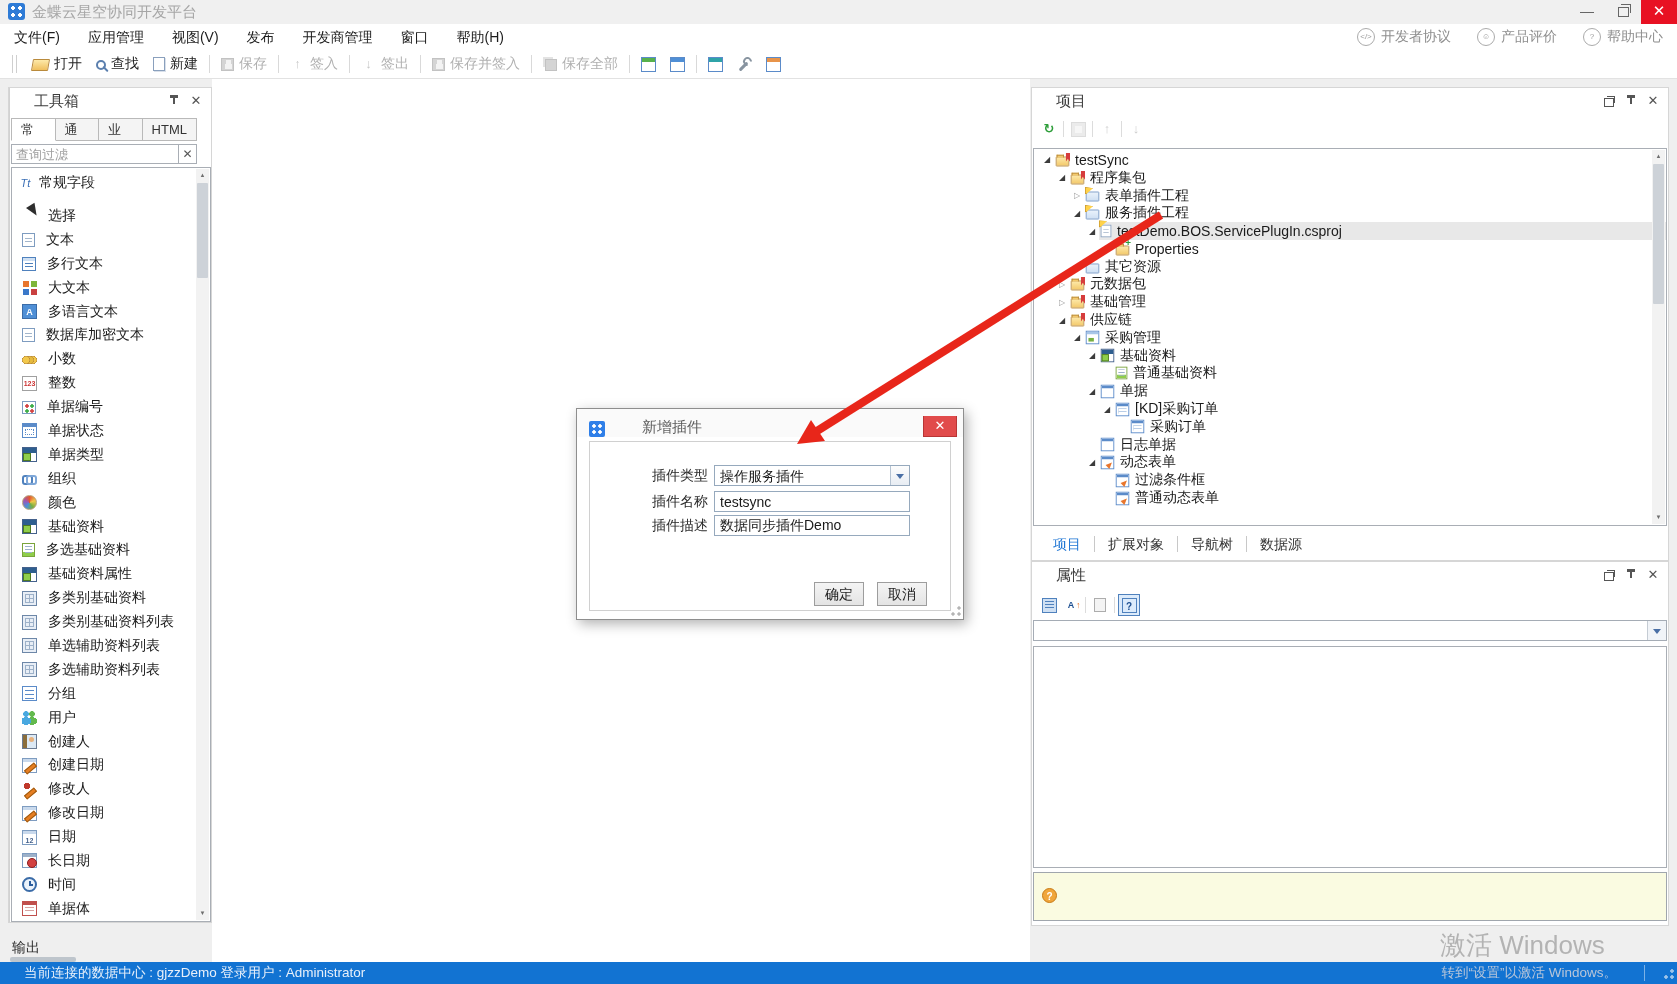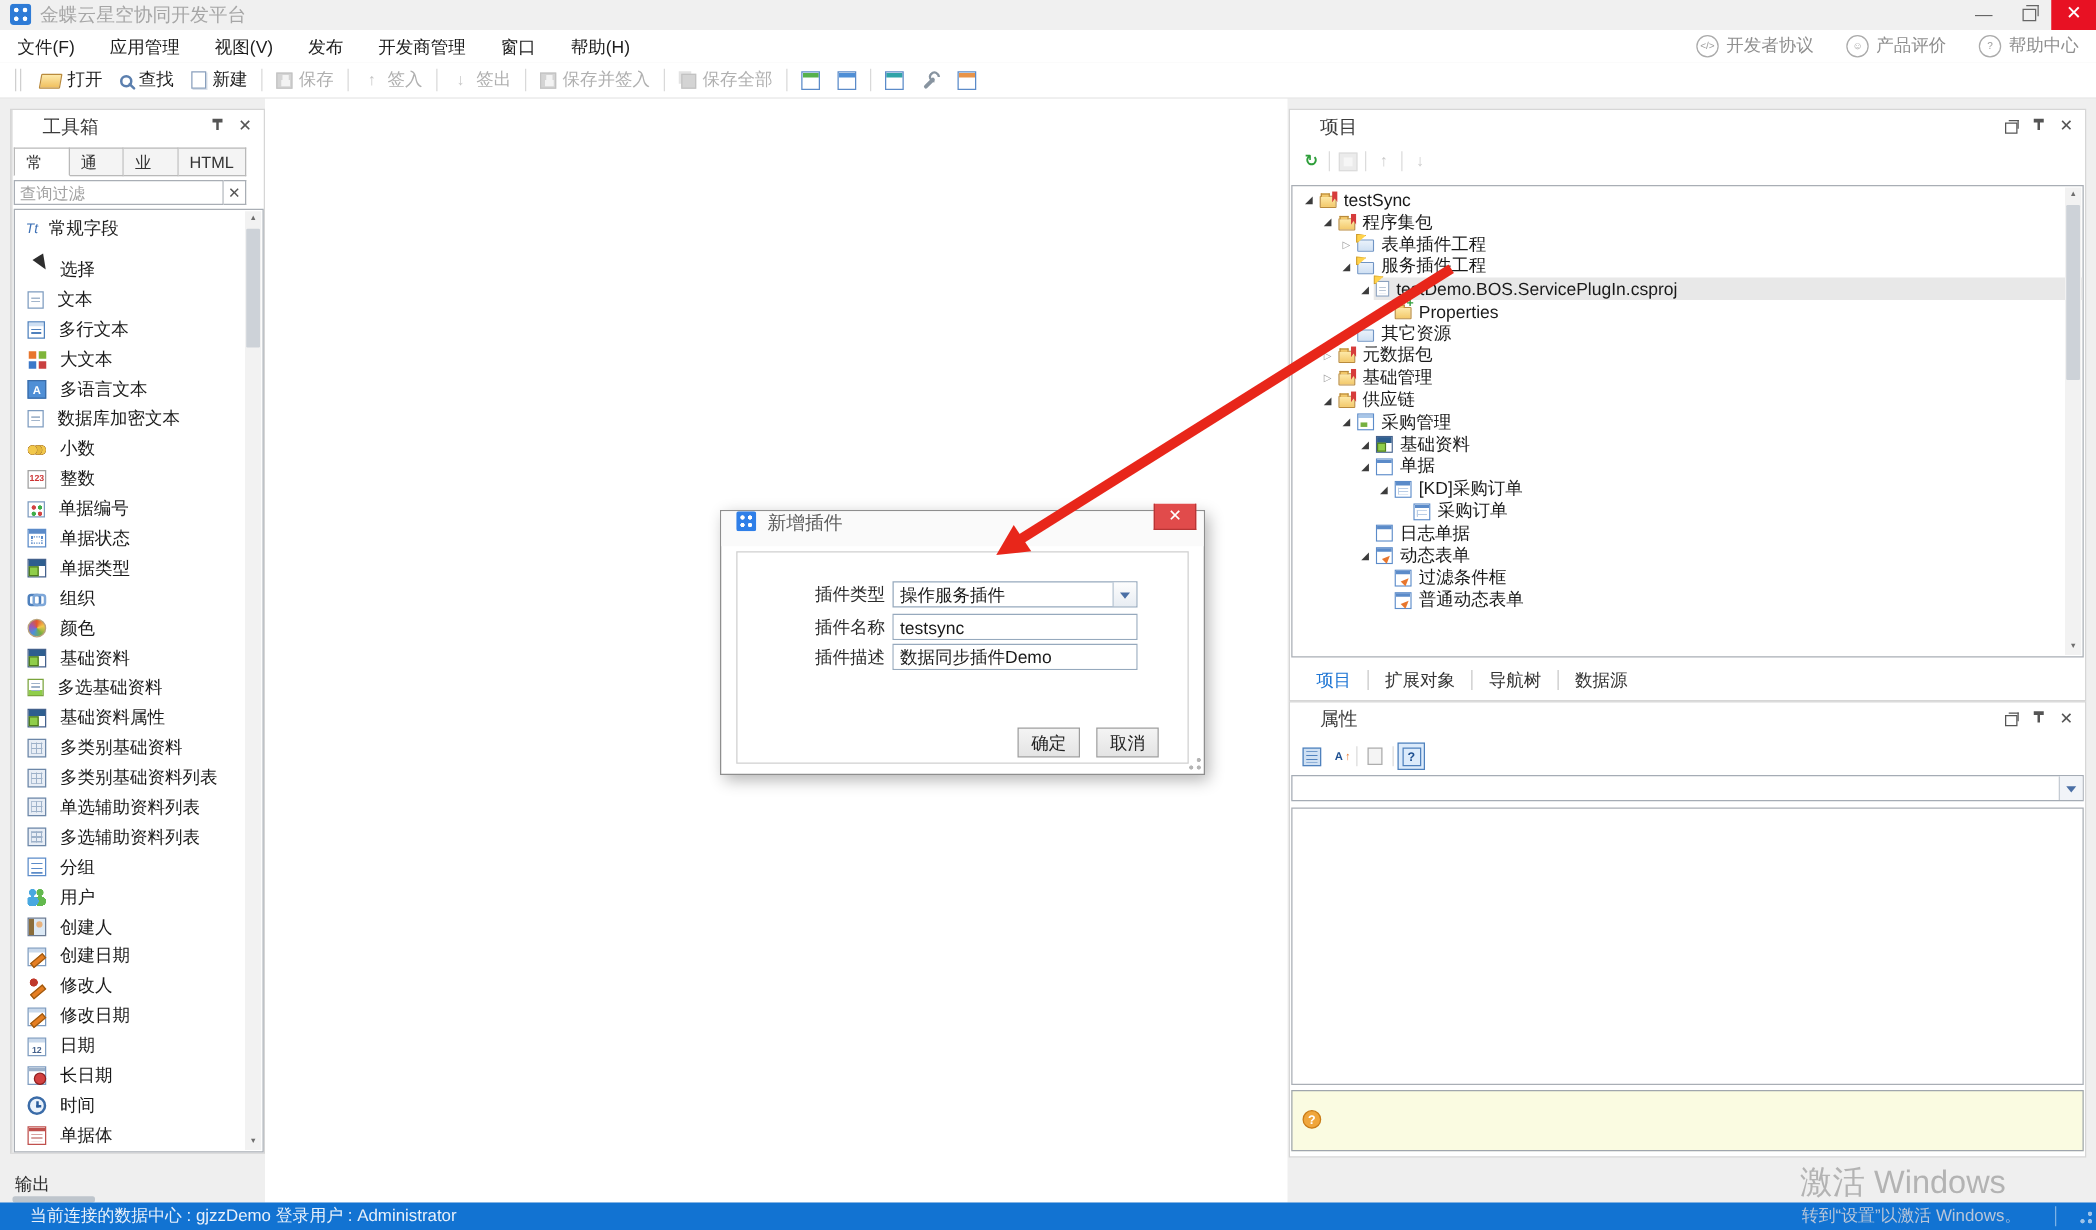--- a/index.html
+++ b/index.html
@@ -242,21 +242,21 @@
     border-left:1px solid #c5ccd4;}
   #pp-combo .arrow::after{content:"";position:absolute;left:5px;top:8px;width:0;height:0;
     border:4px solid transparent;border-top:5px solid #4a6fa5;}
   #pp-grid{position:absolute;left:1px;top:84px;right:1px;bottom:57px;border:1px solid #a9aeb5;background:#fff;}
   #pp-desc{position:absolute;left:1px;bottom:4px;right:1px;height:47px;border:1px solid #a0a6ad;
     background:#fafbe1;}
   #pp-desc .icn{position:absolute;left:8px;top:15px;}
   
   #dialog{left:576px;top:408px;width:386px;height:210px;background:#fff;border:1px solid #8e8e8e;
     box-shadow:3px 4px 12px rgba(0,0,0,.3);}
-  #dlg-title{position:absolute;left:0;top:0;right:0;height:28px;background:#fafafa;display:flex;align-items:flex-start;}
+  #dlg-title{position:absolute;left:0;top:0;right:0;height:28px;background:#fafafa;display:flex;align-items:flex-end;gap:28px;}
   #dlg-icon{width:16px;height:16px;border-radius:2px;background:#2f7fe8;margin-left:12px;
     background-image:radial-gradient(circle at 5px 5px,#fff 1.5px,transparent 2px),
       radial-gradient(circle at 11px 5px,#fff 1.5px,transparent 2px),
       radial-gradient(circle at 5px 11px,#fff 1.5px,transparent 2px),
       radial-gradient(circle at 11px 11px,#fff 1.5px,transparent 2px);}
   #dlg-title-text{font-size:15px;color:#5e5e5e;margin-left:9px;flex:1;}
   #dlg-close{width:32px;height:20px;background:#e14b4b;color:#fff;text-align:center;line-height:19px;
     font-size:13px;margin:-6px 6px 0 0;border:1px solid #b83535;border-top:none;}
   #dlg-body{position:absolute;left:12px;top:32px;right:12px;bottom:8px;border:1px solid #d0d0d0;}
   .dlg-row{position:absolute;left:0;right:0;height:23px;display:flex;align-items:center;}
@@ -651,20 +651,27 @@
               <span>采购管理</span>
             </span>
           </div>
           <div class="tree-row" style="padding-left: 51px;">
             <span class="exp">◢</span>
             <span class="core">
               <span class="icn v-basedata"></span>
               <span>基础资料</span>
             </span>
           </div>
+          <div class="tree-row" style="padding-left: 66px;">
+            <span class="exp"></span>
+            <span class="core">
+              <span class="icn v-list-green"></span>
+              <span>普通基础资料</span>
+            </span>
+          </div>
           <div class="tree-row" style="padding-left: 51px;">
             <span class="exp">◢</span>
             <span class="core">
               <span class="icn v-window"></span>
               <span>单据</span>
             </span>
           </div>
           <div class="tree-row" style="padding-left: 66px;">
             <span class="exp">◢</span>
             <span class="core">

